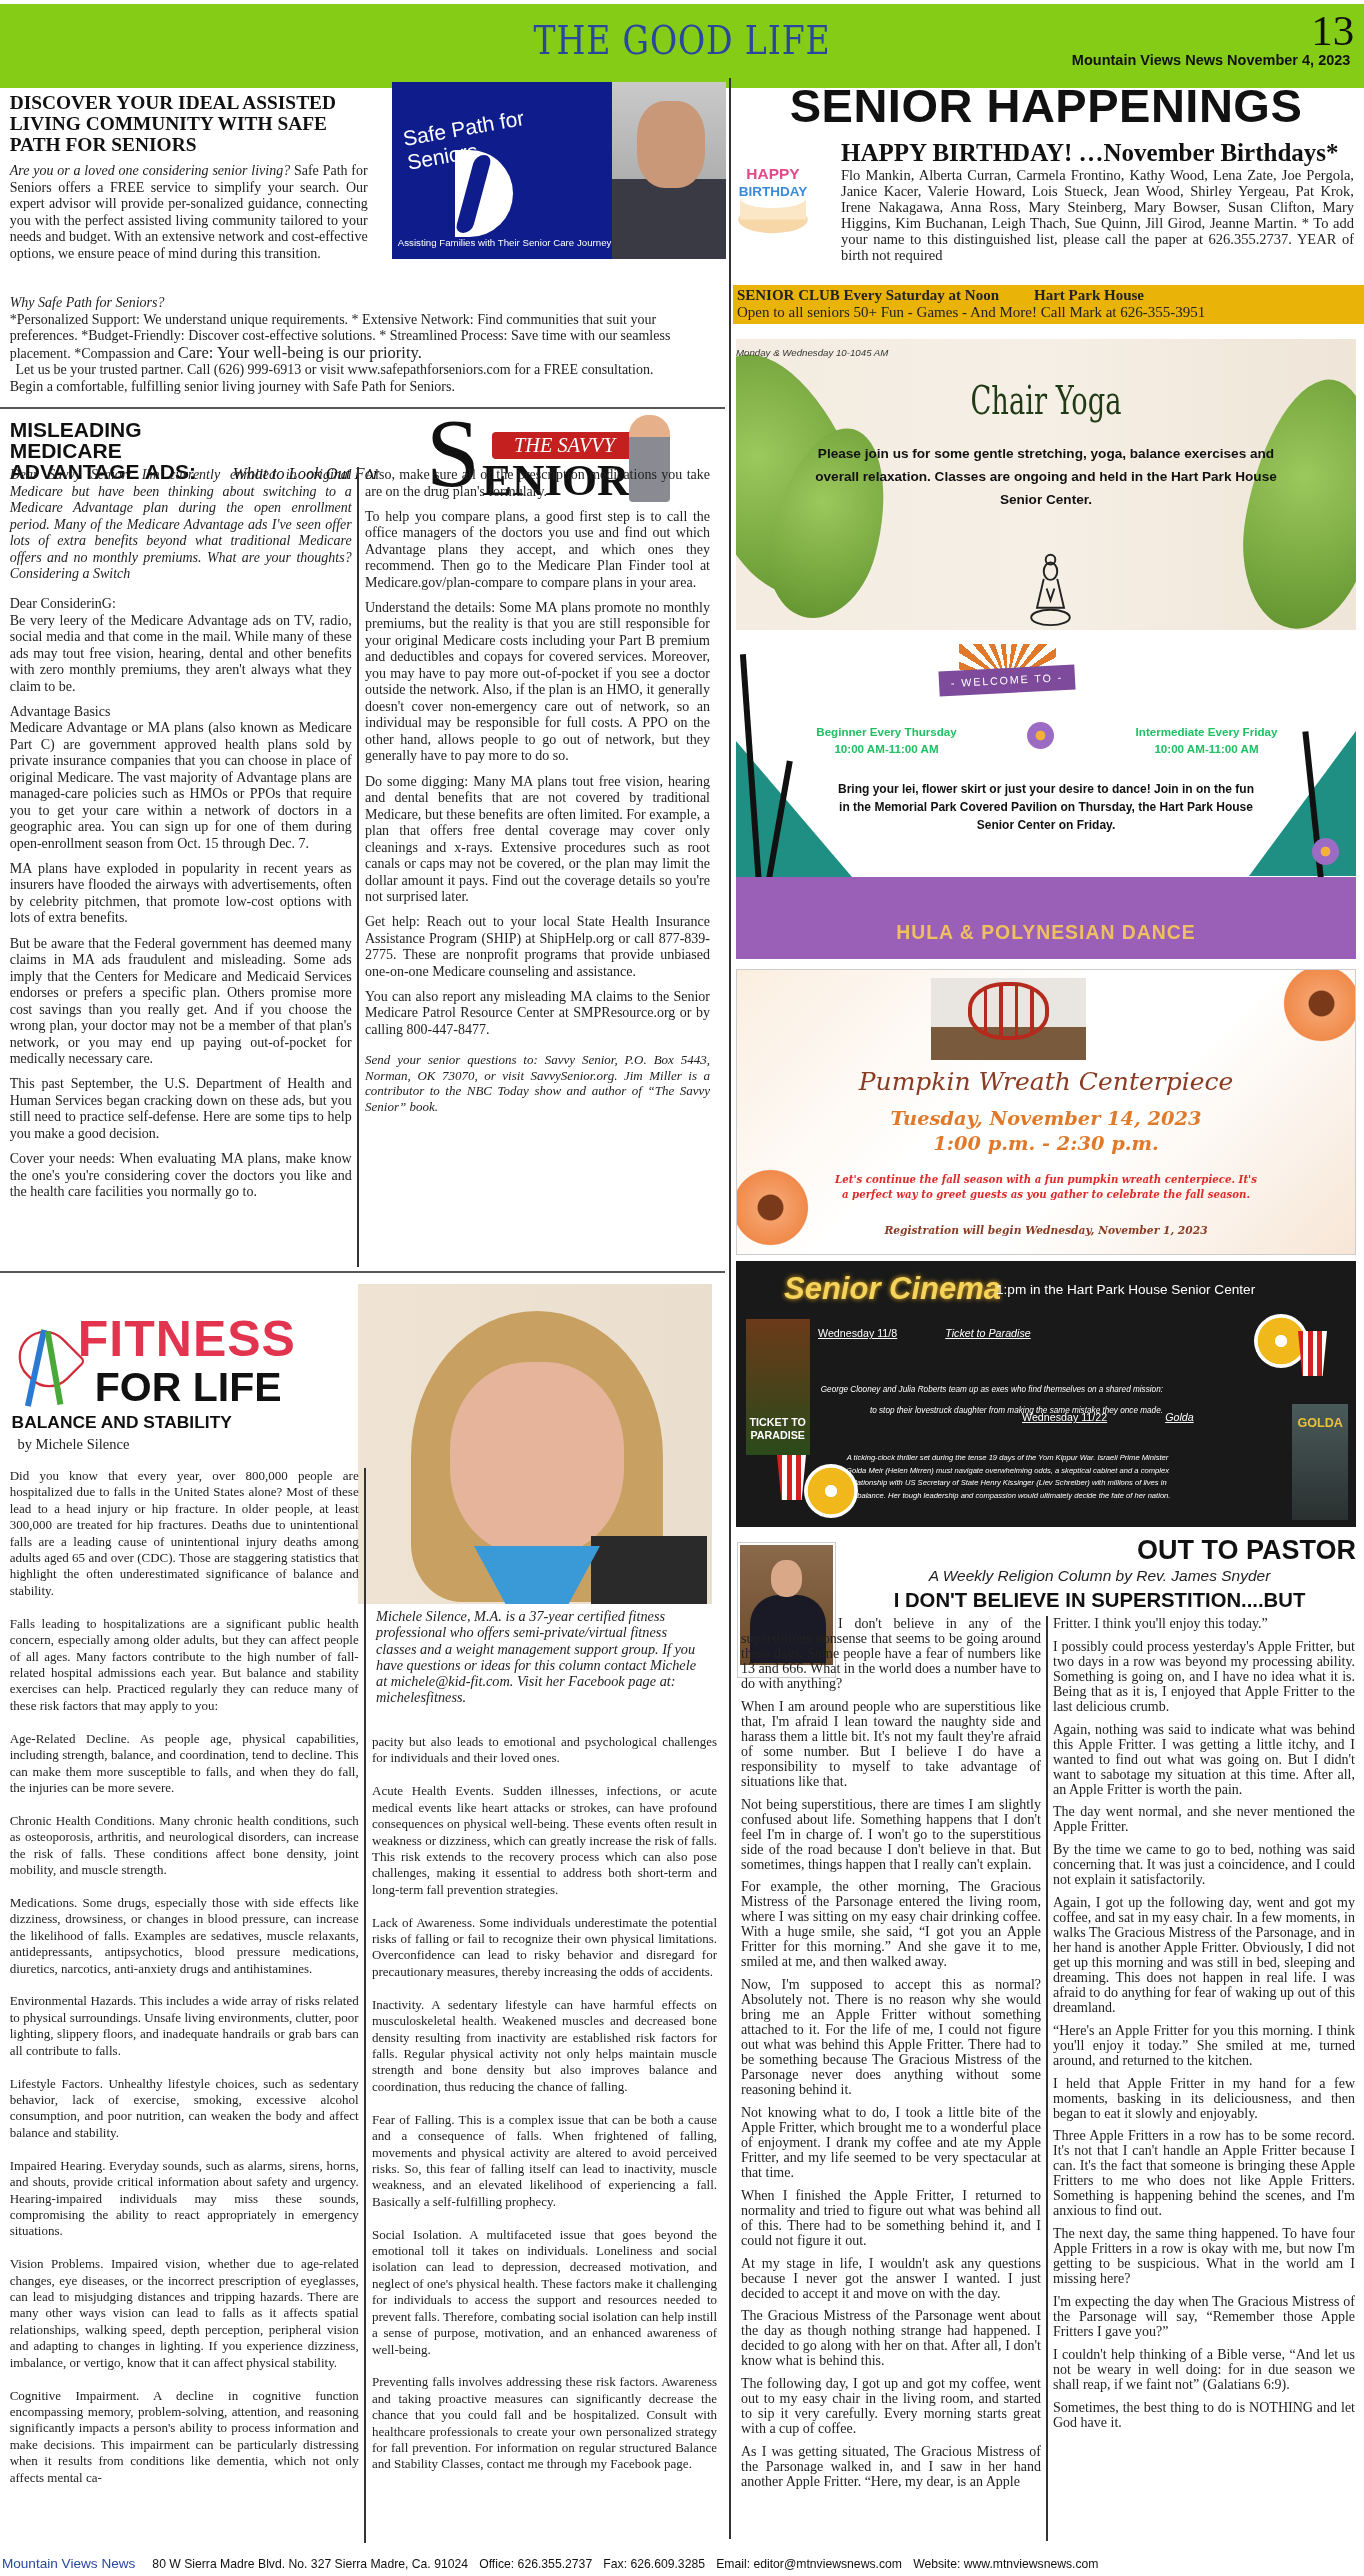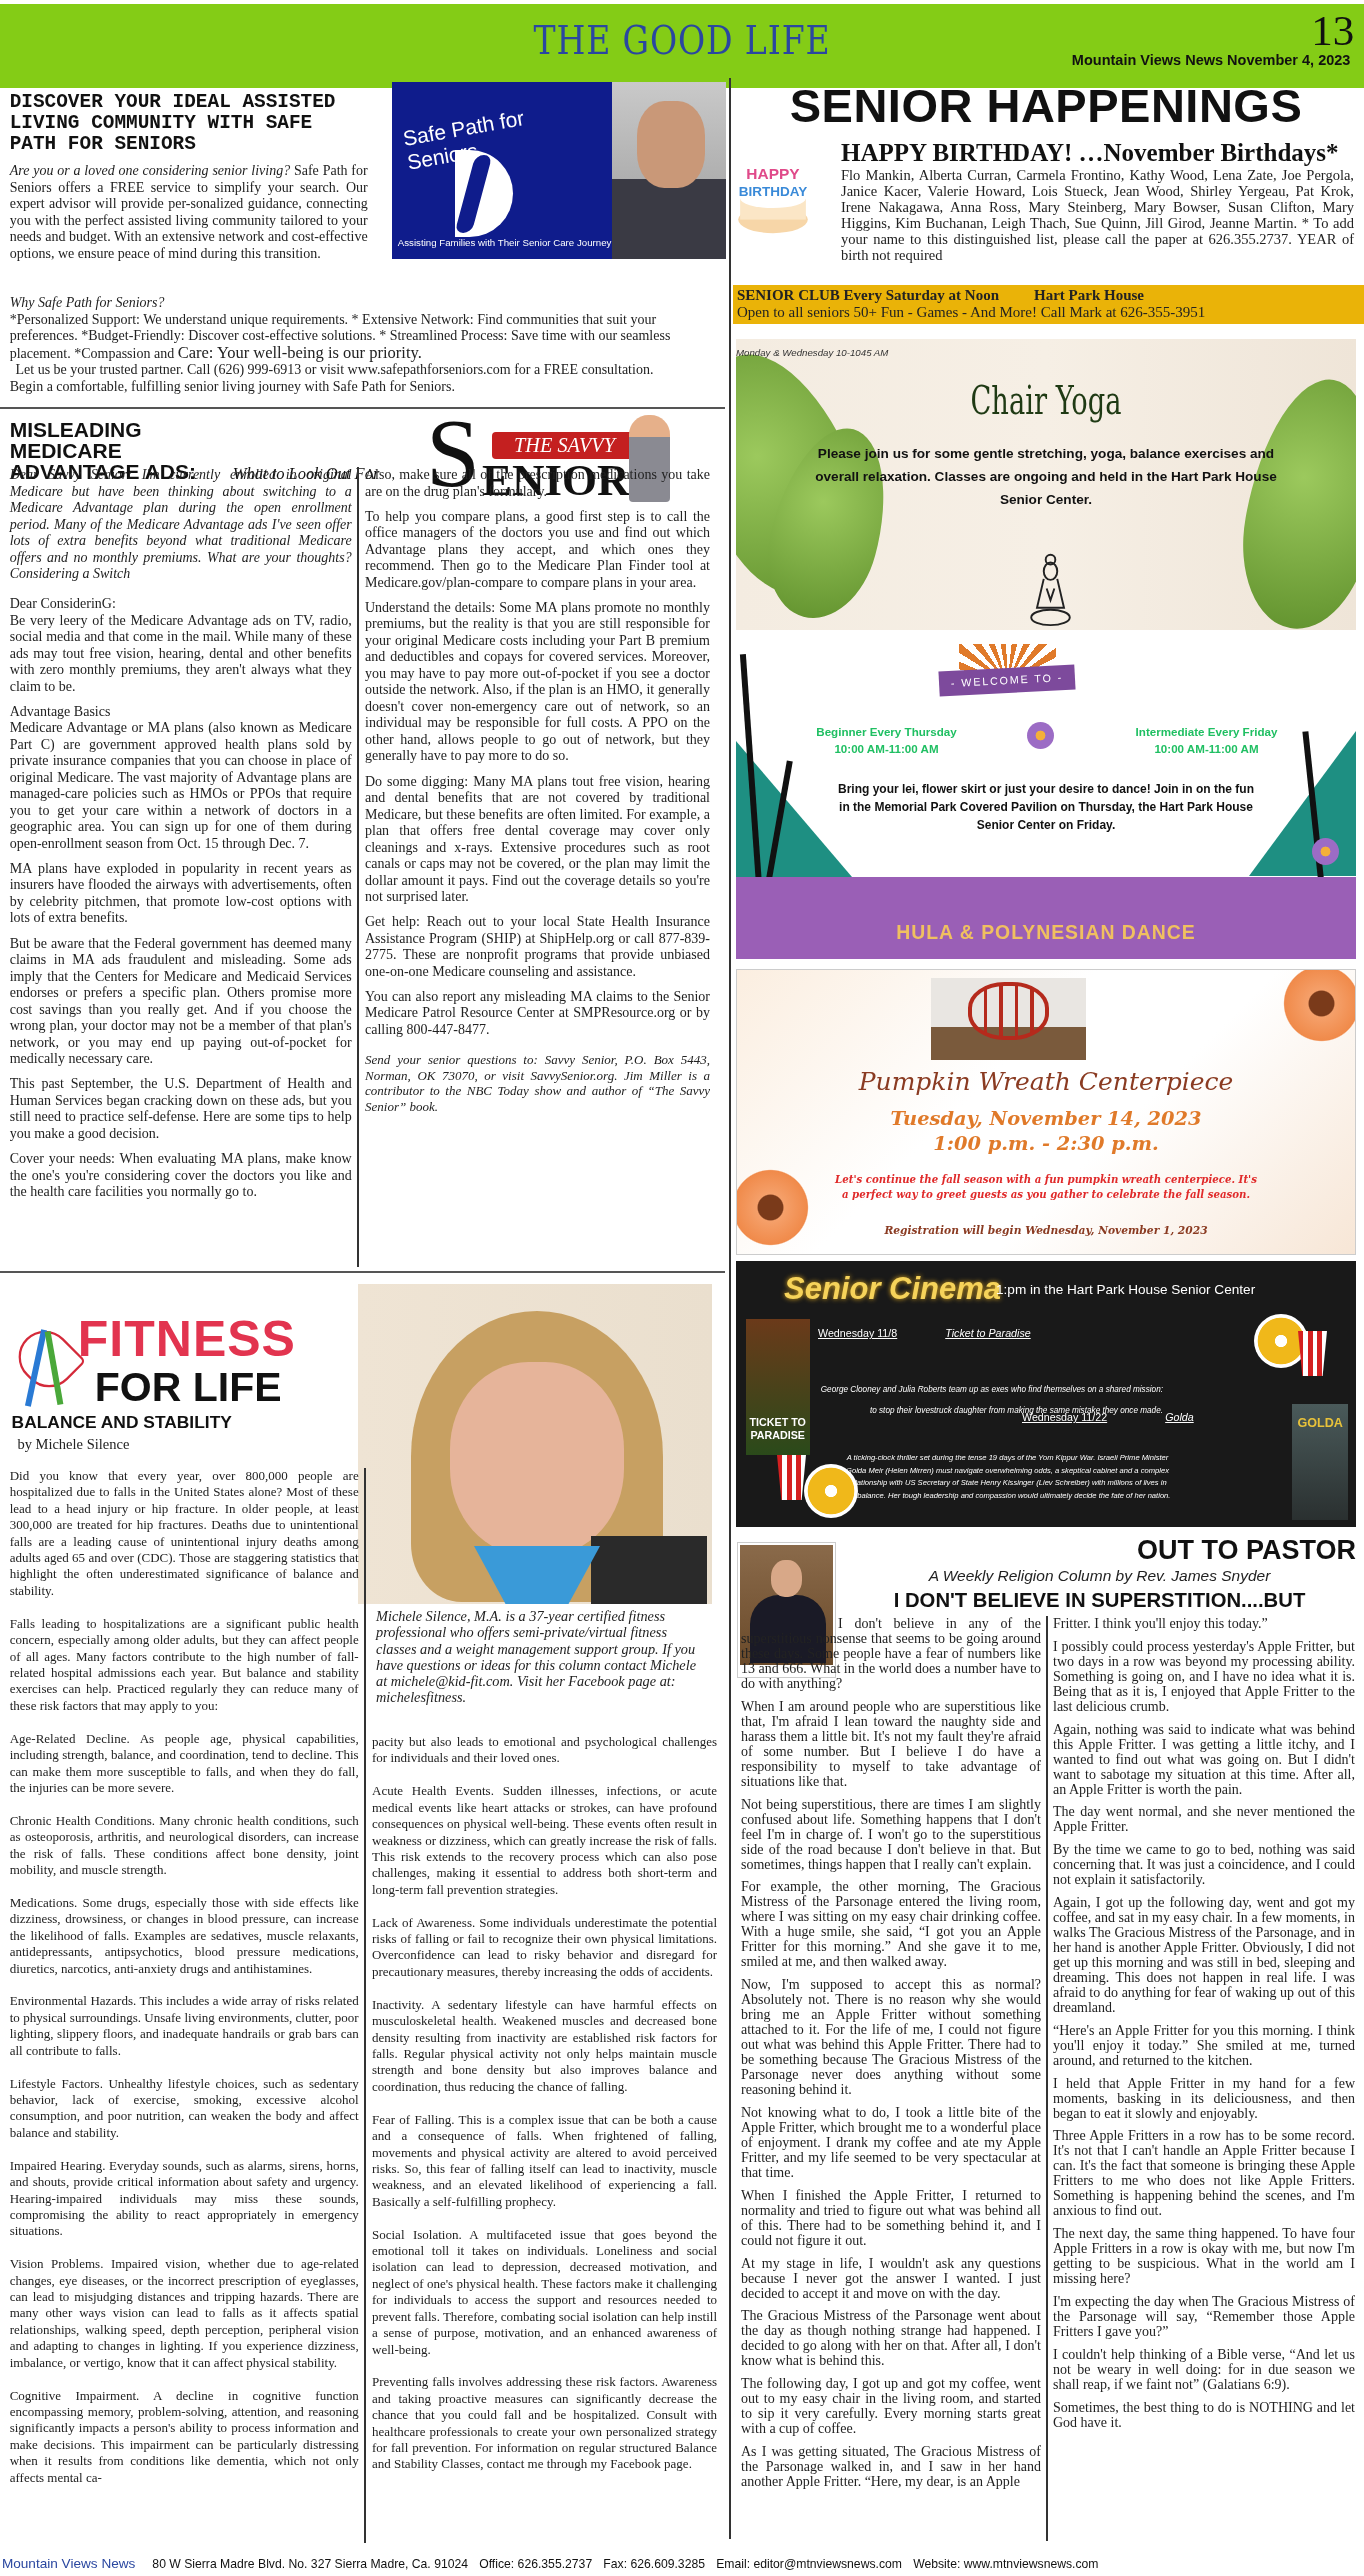--- a/index.html
+++ b/index.html
@@ -2,21 +2,21 @@
 <html><head>
 <meta charset="utf-8">
 <style>
 *{box-sizing:border-box;margin:0;padding:0}
 body{width:1364px;height:2576px;background:#fff;font-family:"Liberation Serif",serif;color:#222;position:relative;overflow:hidden}
 .abs{position:absolute}
 .header{left:0;top:4px;width:1364px;height:84px;background:#84cc16}
 .header .title{position:absolute;left:0;right:0;top:13.6px;text-align:center;font-family:"DejaVu Serif",serif;font-size:39px;color:#2a47a0;letter-spacing:1px;transform:scaleX(.85)}
 .header .pnum{position:absolute;right:9.7px;top:1.9px;font-family:"Liberation Serif",serif;font-size:43px;color:#111}
 .header .issue{position:absolute;right:13.6px;top:48px;font-family:"Liberation Sans",sans-serif;font-size:14.5px;font-weight:bold;color:#111}
-.sans-bold{font-family:Liberation Mono, monospace;font-weight:bold}
+.sans-bold{font-family:Liberation Serif, serif;font-weight:bold}
 p{margin-bottom:8.7px}
 .body-text{font-size:14px;line-height:16.5px;text-align:justify}
 .vline{position:absolute;background:#333;width:1.5px}
 .hline{position:absolute;background:#555;height:1.5px}
 
 .sp-h{left:9.7px;top:92px;width:349px;font-size:19.4px;line-height:21px;color:#111}
 .sp-body{left:9.7px;top:163px;width:358px;font-size:14px;line-height:16.5px}
 .sp-why{left:9.7px;top:295px;width:678px;font-size:14px;line-height:16.5px}
 .sp-ad{left:392px;top:82px;width:334px;height:177px;background:#0f1c8c;overflow:hidden}
 .sp-ad .logo-t{position:absolute;left:11.6px;top:29px;width:184px;color:#fff;font-family:"Liberation Sans",sans-serif;font-size:21px;transform:rotate(-10deg)}

